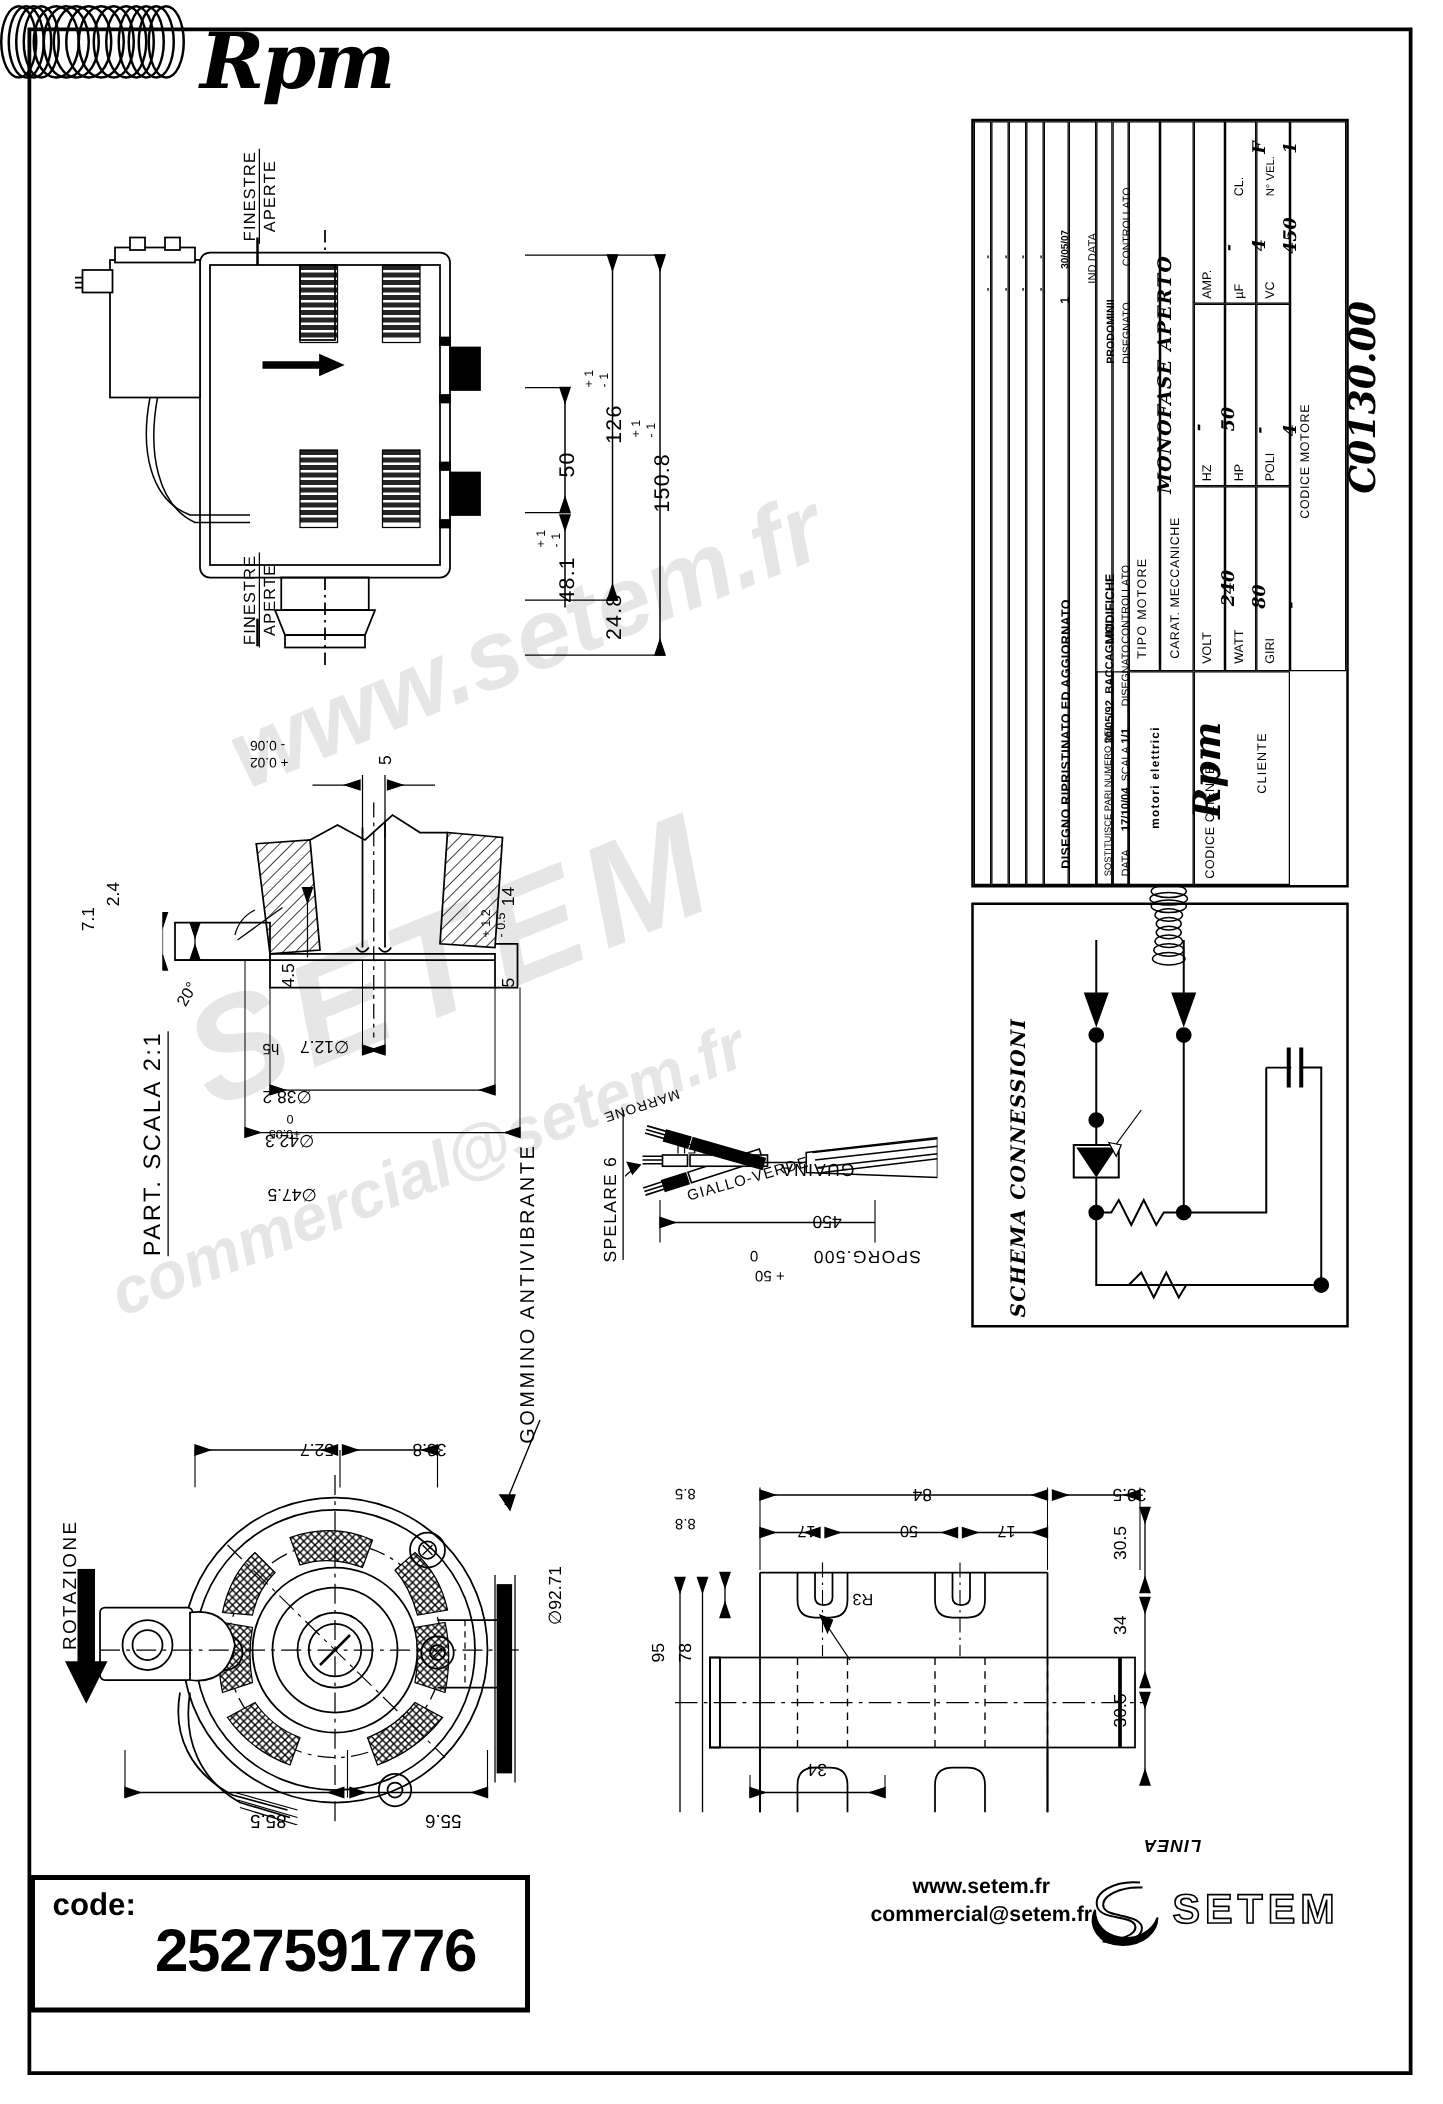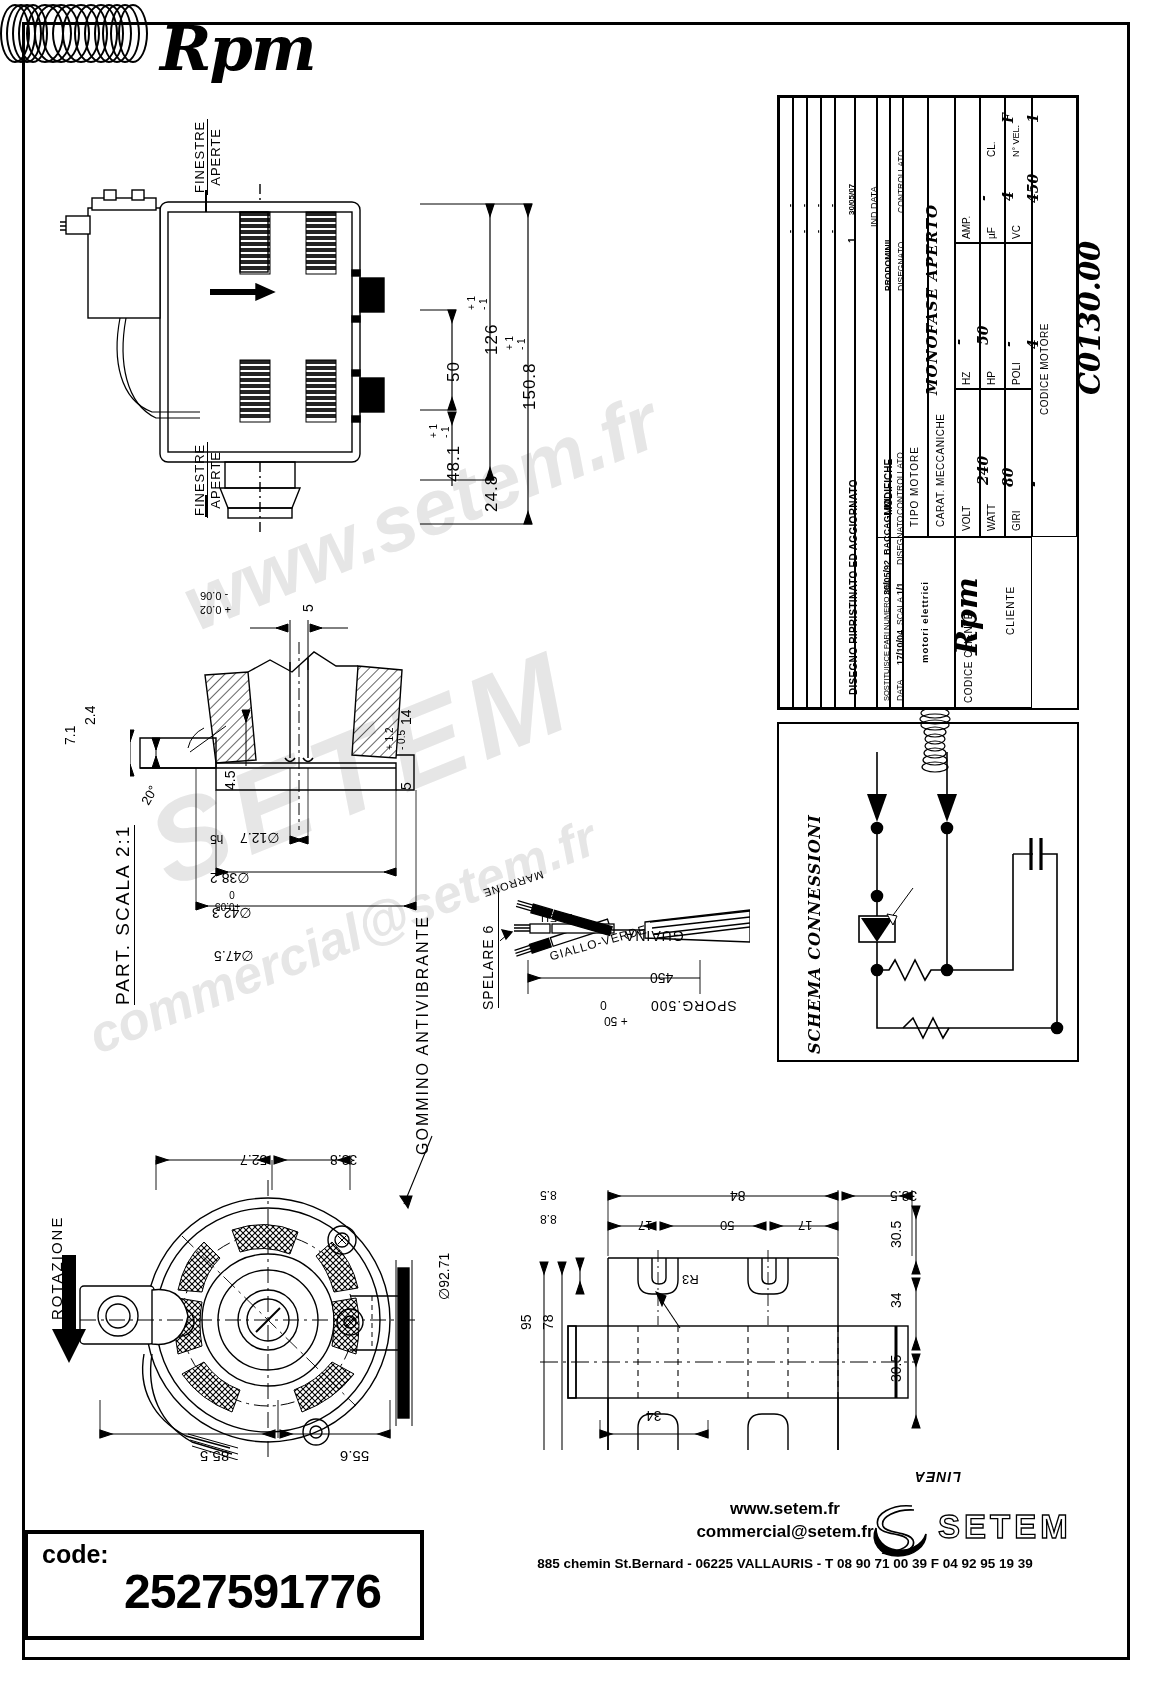--- a/index.html
+++ b/index.html
@@ -23,21 +23,21 @@
   
   #tblock{position:absolute;left:777px;top:95px;width:302px;height:615px;}
   #tblock .cell{position:absolute;border:1.3px solid #000;box-sizing:border-box;overflow:hidden;}
   .vtxt{position:absolute;transform-origin:0 0;transform:rotate(-90deg);white-space:nowrap;font-size:9px;font-family:"Liberation Sans",sans-serif;}
   .vtxtI{position:absolute;transform-origin:0 0;transform:rotate(-90deg);white-space:nowrap;font-style:italic;font-weight:700;font-family:"DejaVu Serif",serif;}
 
   
   #schema{position:absolute;left:777px;top:722px;width:302px;height:340px;border:2px solid #000;box-sizing:border-box;}
 
   
-  #codebox{position:absolute;left:24px;top:1500px;width:400px;height:110px;border:4px solid #000;box-sizing:border-box;margin-top:30px;}
+  #codebox{position:absolute;left:24px;top:1500px;width:400px;height:110px;border:4px solid #000;box-sizing:border-box;}
   .codelbl{position:absolute;left:14px;top:6px;font-size:25px;font-weight:700;}
   .codenum{position:absolute;left:96px;top:30px;font-size:48px;font-weight:700;letter-spacing:-1px;}
   #contact{position:absolute;left:440px;top:1498px;width:690px;text-align:center;}
   .cw{font-size:17px;font-weight:700;line-height:1.35;}
   .caddr{font-size:13.5px;font-weight:700;margin-top:12px;}
   #setemlogo{position:absolute;right:16px;top:1500px;width:270px;height:60px;}
   .setemword{position:absolute;left:70px;top:8px;font-size:33px;font-weight:700;letter-spacing:4px;-webkit-text-stroke:1.3px #000;color:#fff;font-family:"Liberation Sans",sans-serif;}
 
   
   .wm{position:absolute;color:#e6e6e6;font-weight:700;font-style:italic;font-family:"Liberation Sans",sans-serif;pointer-events:none;}
@@ -680,21 +680,20 @@
   </div>
 
   <div id="codebox">
     <div class="codelbl">code:</div>
     <div class="codenum">2527591776</div>
   </div>
 
   <div id="contact">
     <div class="cw">www.setem.fr</div>
     <div class="cw">commercial@setem.fr</div>
-    <div class="caddr">885 chemin St.Bernard  -  06225 VALLAURIS  -  T 08 90 71 00 39   F 04 92 95 19 39</div>
   </div>
 
   <div id="setemlogo">
     <svg class="abs" style="left:0;top:0;" width="66" height="60" viewBox="0 0 66 60">
       <g stroke="#000" stroke-width="1.6" fill="none">
         <path d="M44 6 C24 4, 6 14, 10 26 C14 36, 36 32, 40 40 C43 48, 26 54, 12 50"></path>
         <path d="M46 10 C28 9, 12 17, 15 26 C18 34, 40 31, 45 40 C49 50, 30 57, 14 53"></path>
         <path d="M8 28 C2 42, 12 56, 30 56 C46 56, 58 46, 58 34 C54 46, 40 52, 28 50 C16 48, 8 40, 8 28 Z" fill="#000"></path>
       </g>
     </svg>

